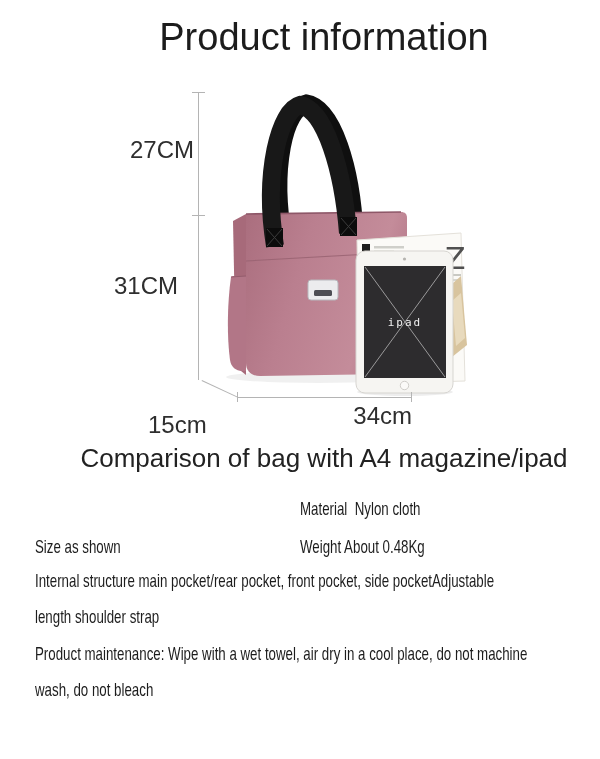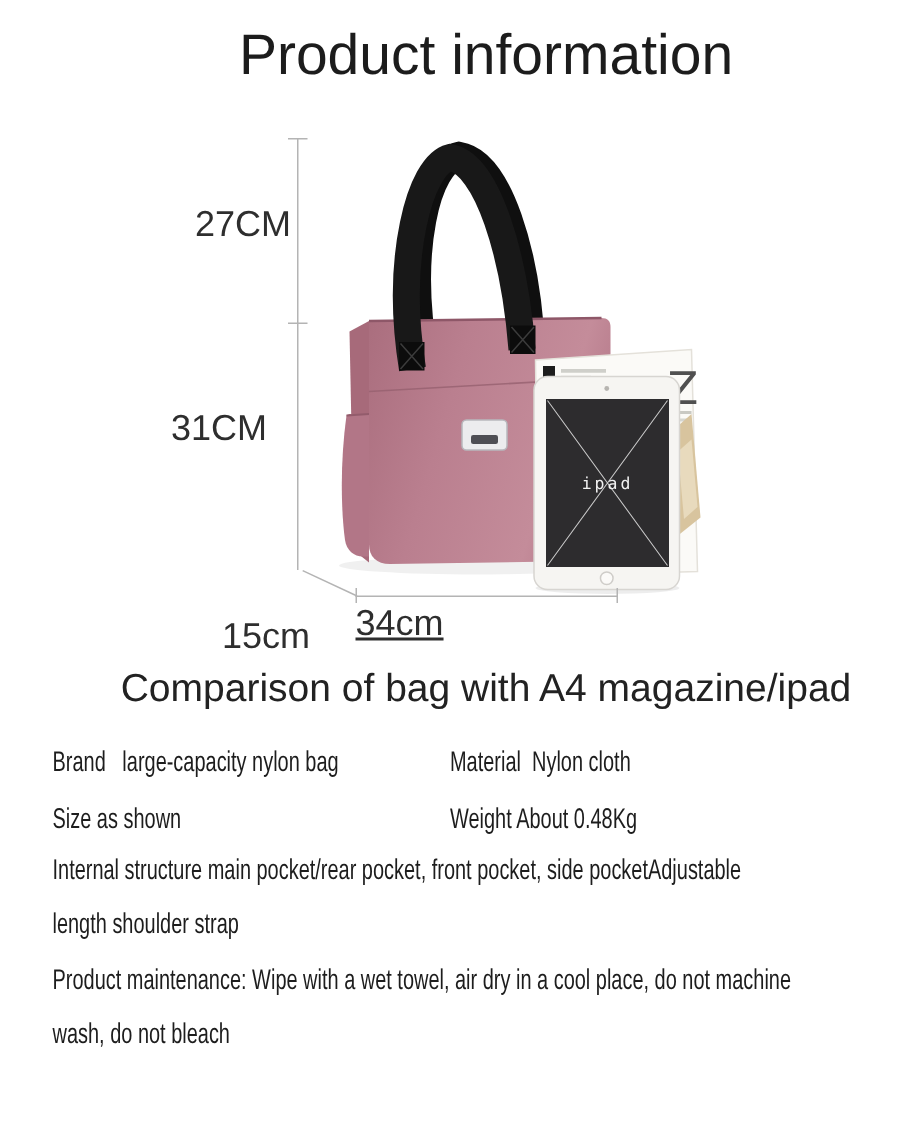--- a/index.html
+++ b/index.html
@@ -87,25 +87,24 @@
   <div class="mline" style="left:192px;top:92px;width:13px;height:1px;"></div>
   <div class="mline" style="left:192px;top:215px;width:13px;height:1px;"></div>
   <div class="mline" style="left:202px;top:380px;width:40px;height:1px;transform:rotate(25deg);transform-origin:0 0;"></div>
   <div class="mline" style="left:237px;top:397px;width:175px;height:1px;"></div>
   <div class="mline" style="left:237px;top:392px;width:1px;height:10px;"></div>
   <div class="mline" style="left:411px;top:392px;width:1px;height:10px;"></div>
 
   <div class="mlabel" style="left:128px;top:136px;width:66px;text-align:right;">27CM</div>
   <div class="mlabel" style="left:112px;top:272px;width:66px;text-align:right;">31CM</div>
   <div class="mlabel" style="left:148px;top:387px;margin-top:24px;">15cm</div>
-  <div class="mlabel" style="left:237px;top:402px;width:175px;text-align:left;text-decoration:underline;">34cm</div>
+  <div class="mlabel" style="left:237px;top:402px;width:175px;text-align:right;">34cm</div>
 
   <div id="caption">Comparison of bag with A4 magazine/ipad</div>
 
-  <div class="cellL" style="top:497px;"><span class="cond">Brand   large-capacity nylon bag</span></div>
   <div class="cellR" style="top:497px;"><span class="cond">Material  Nylon cloth</span></div>
   <div class="cellL" style="top:535px;"><span class="cond">Size as shown</span></div>
   <div class="cellR" style="top:535px;"><span class="cond">Weight About 0.48Kg</span></div>
 
   <div class="cellL" style="top:569px;"><span class="cond">Internal structure main pocket/rear pocket, front pocket, side pocketAdjustable</span></div>
   <div class="cellL" style="top:605px;"><span class="cond">length shoulder strap</span></div>
   <div class="cellL" style="top:642px;"><span class="cond">Product maintenance: Wipe with a wet towel, air dry in a cool place, do not machine</span></div>
   <div class="cellL" style="top:678px;"><span class="cond">wash, do not bleach</span></div>
 
 </div>

